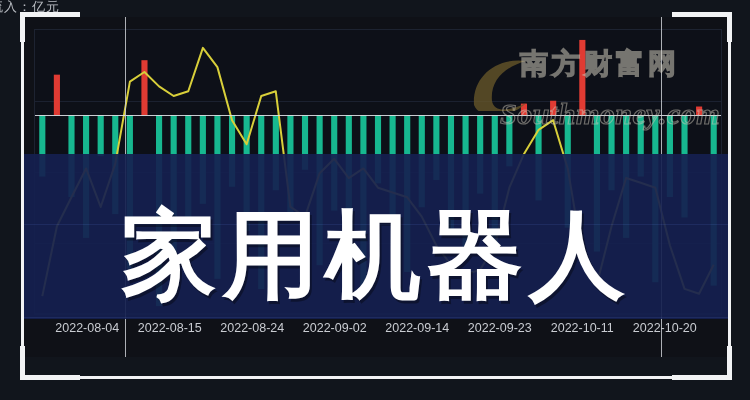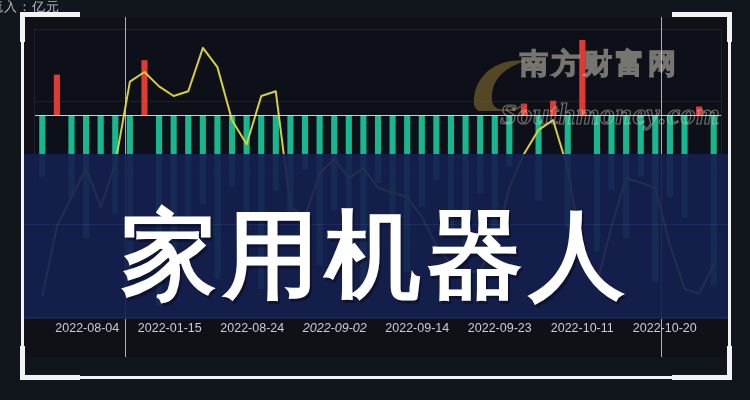--- a/index.html
+++ b/index.html
@@ -170,23 +170,23 @@
     <div class="band-title">家用机器人</div>
 
     <div class="wm">
       <div class="wm-swoosh"></div>
       <div class="wm-cn">南方财富网</div>
       <div class="wm-en">Southmoney.com</div>
     </div>
 
     <div class="xaxis" id="xaxis">
         <div class="xtick" style="left: 63.25px;">2022-08-04</div>
-        <div class="xtick" style="left: 145.75px;">2022-01-15</div>
+        <div class="xtick" style="left: 145.75px;">2022-08-15</div>
         <div class="xtick" style="left: 228.25px;">2022-08-24</div>
-        <div class="xtick" style="left: 310.75px; font-style: italic;">2022-09-02</div>
+        <div class="xtick" style="left: 310.75px;">2022-09-02</div>
         <div class="xtick" style="left: 393.25px;">2022-09-14</div>
         <div class="xtick" style="left: 475.75px; text-align: right;">2022-09-23</div>
         <div class="xtick" style="left: 558.25px;">2022-10-11</div>
         <div class="xtick" style="left: 640.75px;">2022-10-20</div>
       </div>
 
   </div>
 
   <div class="frame">
     <i class="fr-tl-h"></i>

